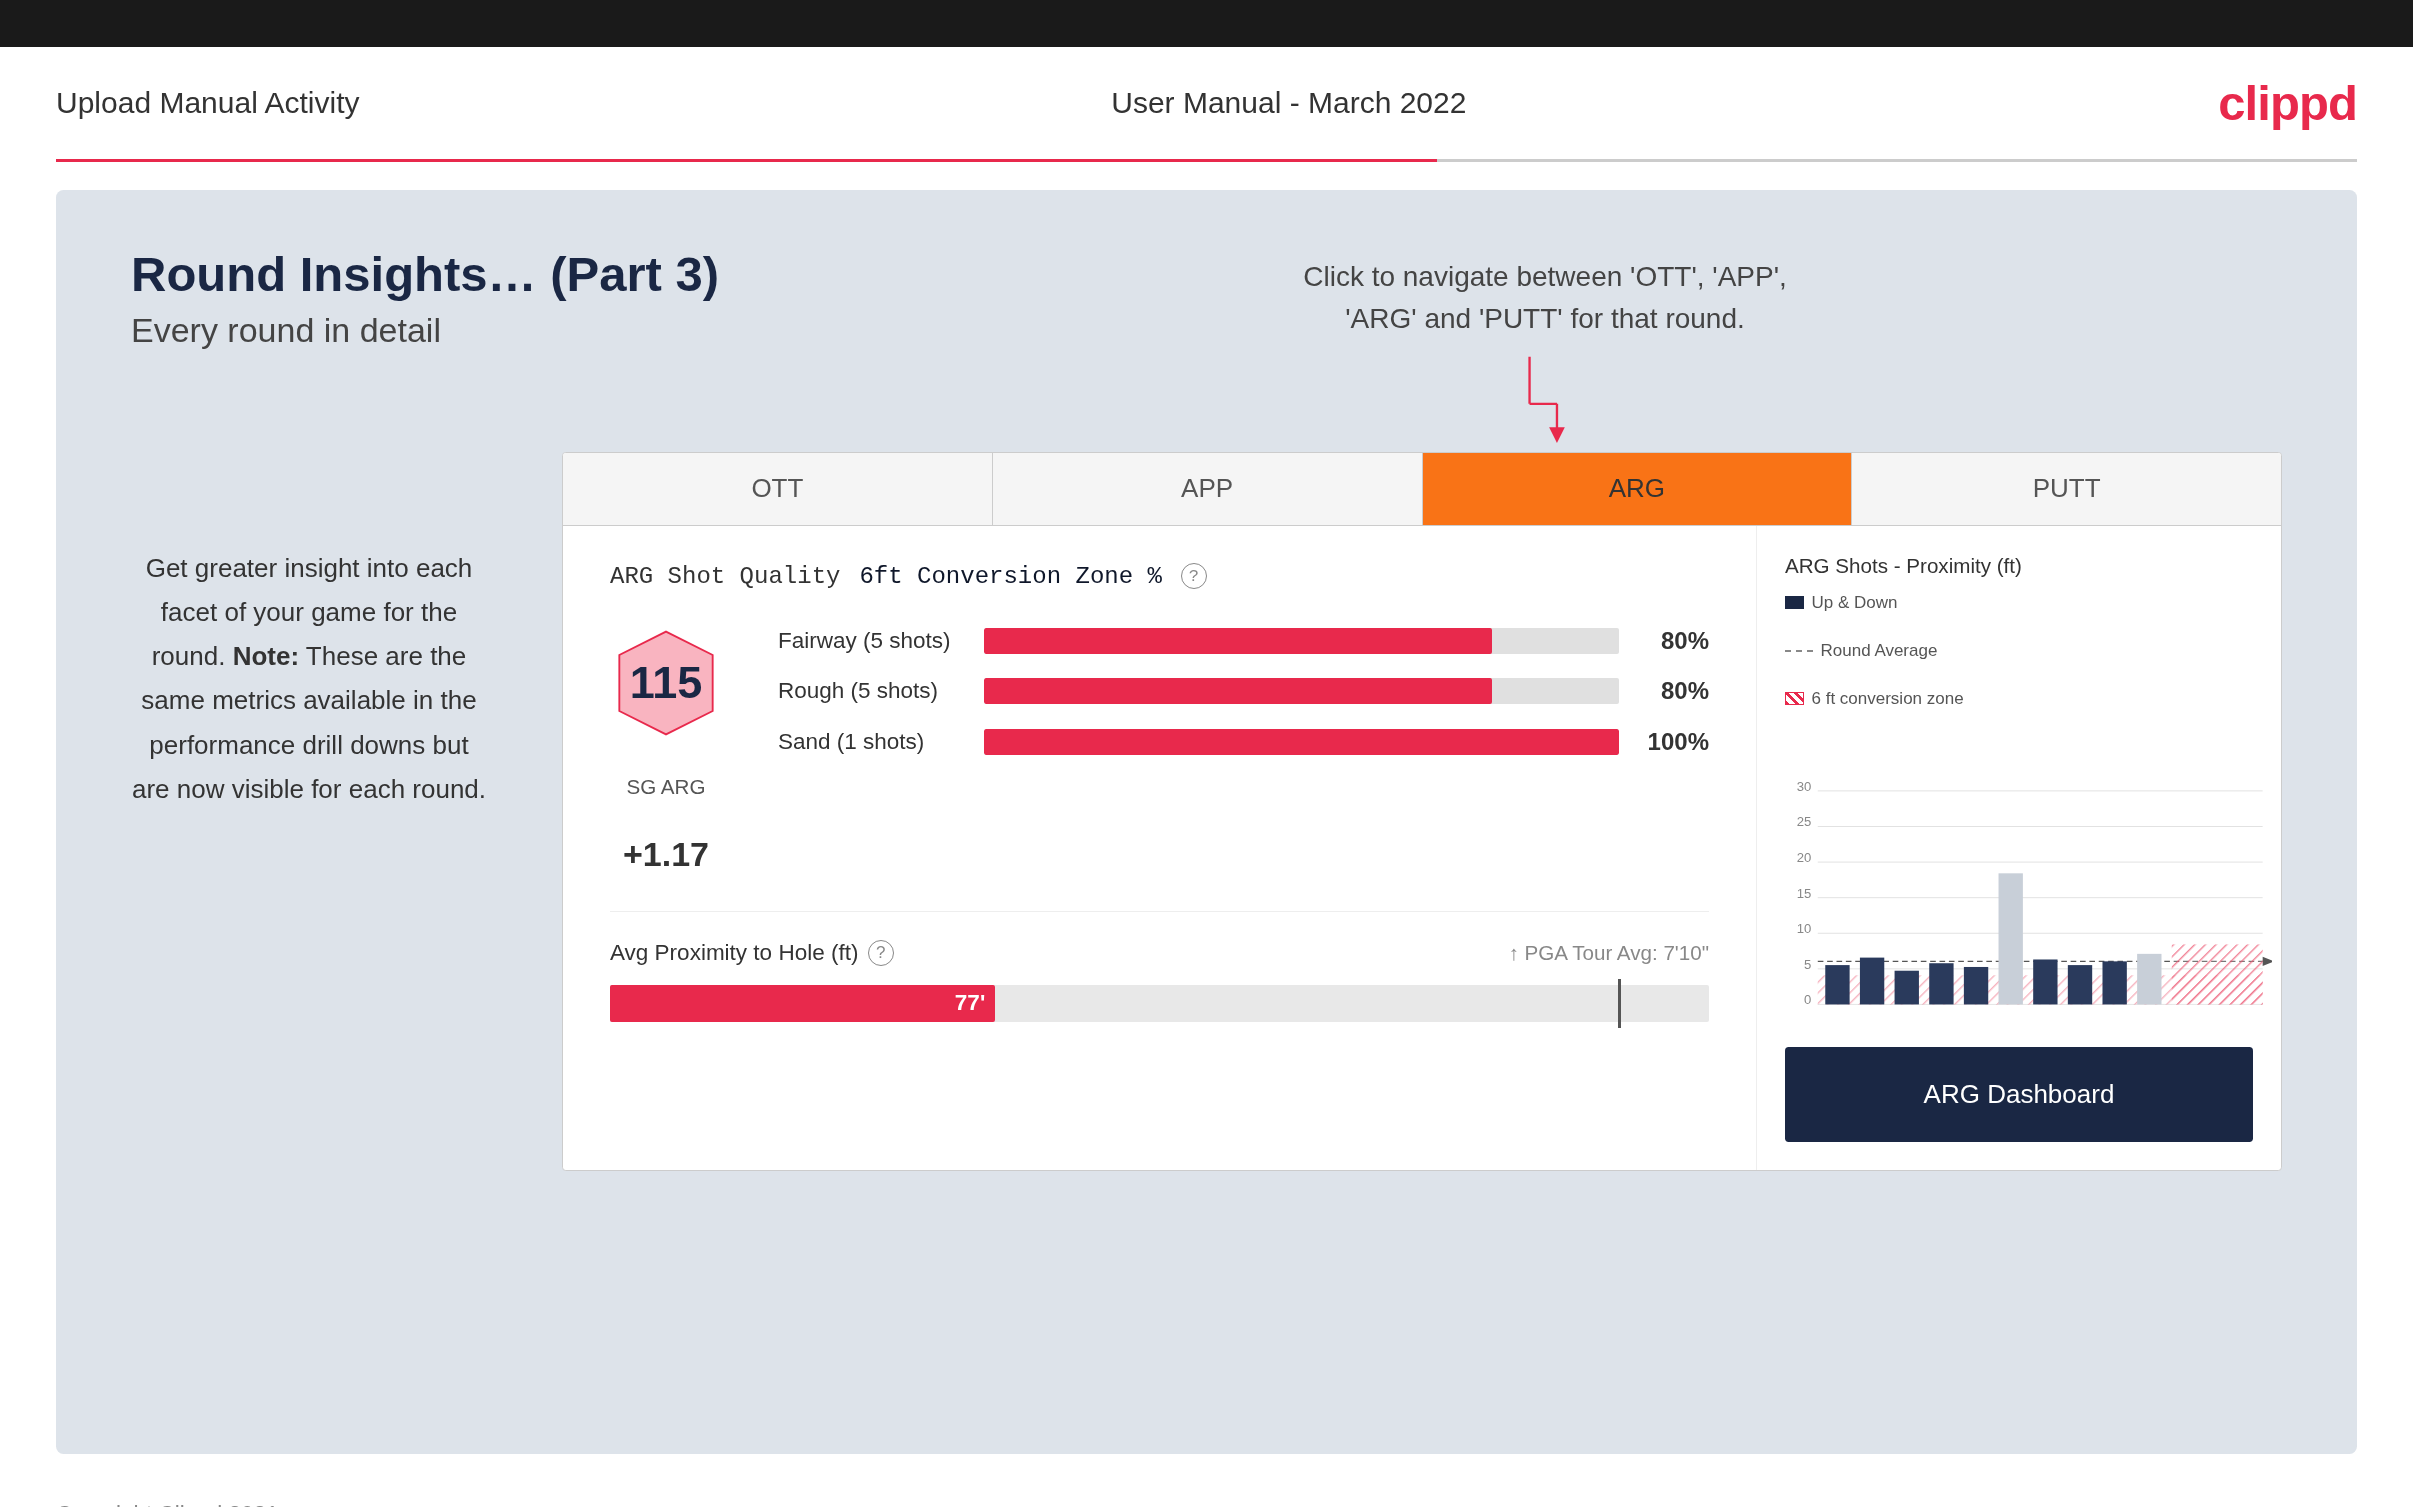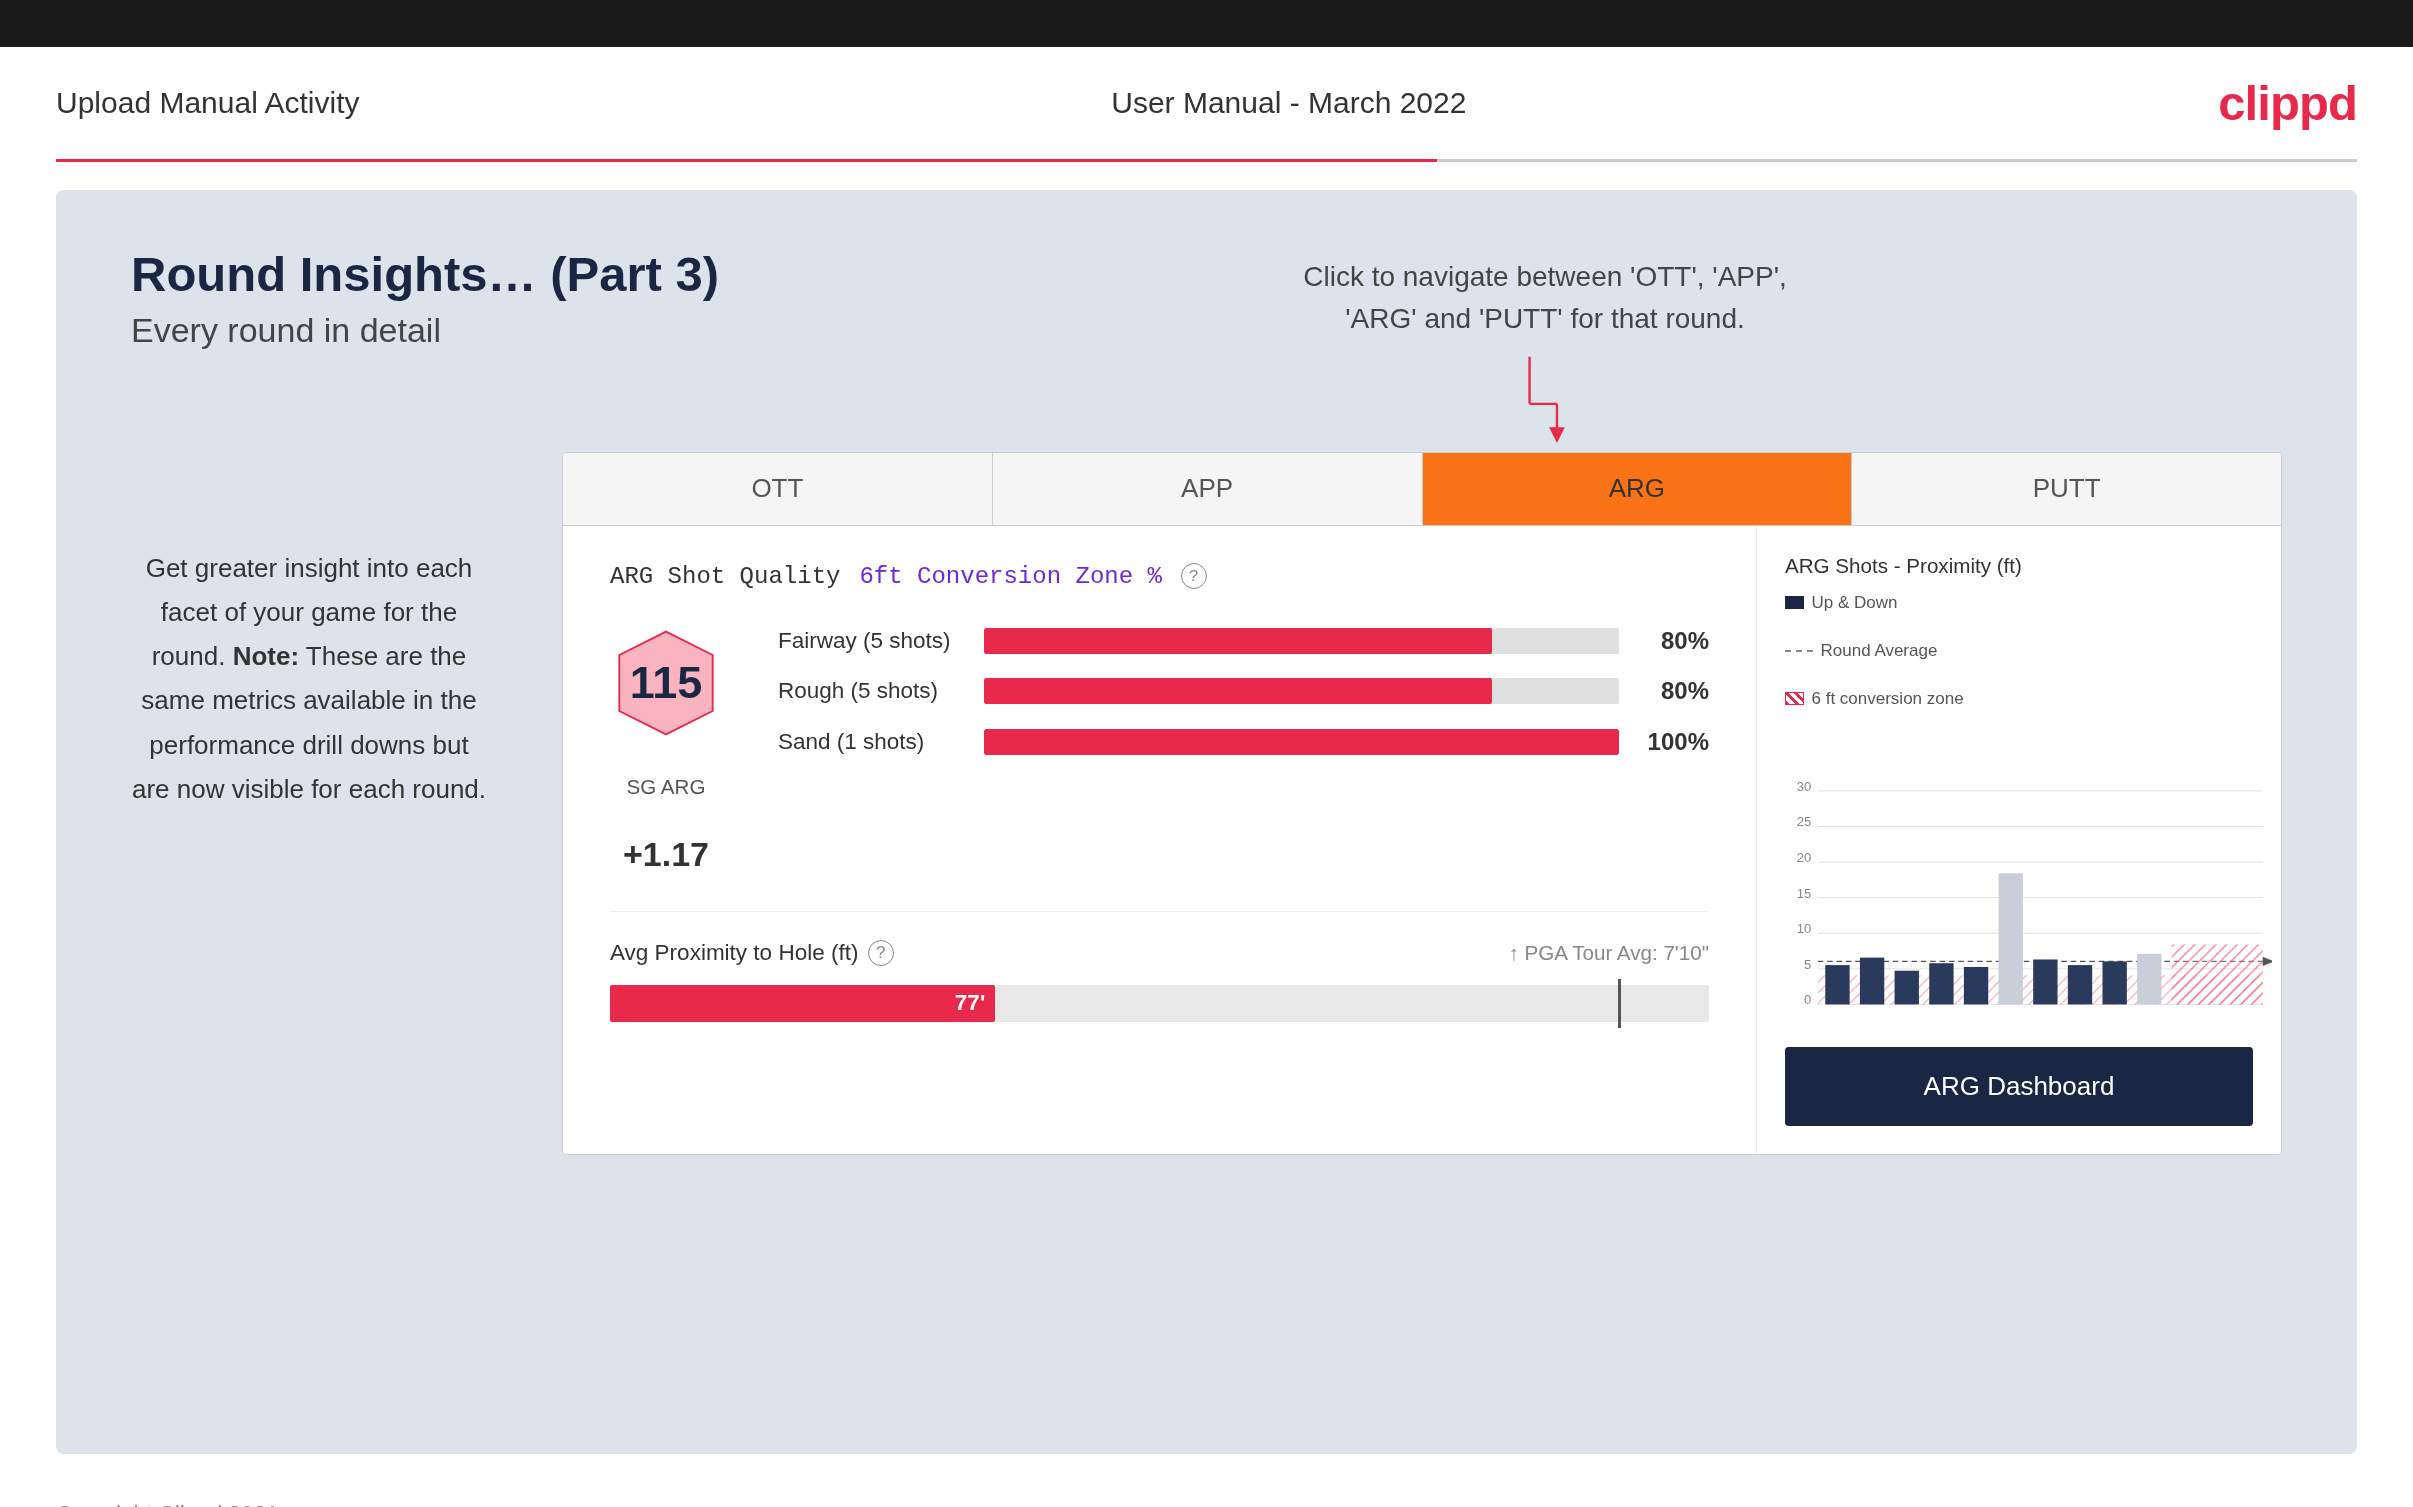--- a/index.html
+++ b/index.html
@@ -162,21 +162,21 @@
       margin-bottom: 37px;
       font-family: Liberation Mono, monospace;
     }
     .panel-title {
       font-size: 24px;
       color: #333;
       font-weight: 500;
     }
     .panel-subtitle {
       font-size: 24px;
-      color: #6d28d9;
+      color: #0f172a;
     }
     .help-icon {
       width: 26px;
       height: 26px;
       border-radius: 50%;
       border: 1.9px solid #888;
       display: flex;
       align-items: center;
       justify-content: center;
       font-size: 17px;
@@ -369,21 +369,21 @@
     .chart-area {
       flex: 1;
       position: relative;
     }
 
     
     .arg-dashboard-btn {
       background: #1a2744;
       color: #fff;
       text-align: center;
-      padding: 24px;
+      padding: 32px;
       font-size: 26px;
       font-weight: 500;
       border-radius: 3.7px;
       cursor: pointer;
       margin-top: 19px;
     }
 
     
     .footer {
       padding: 19px 56px;

